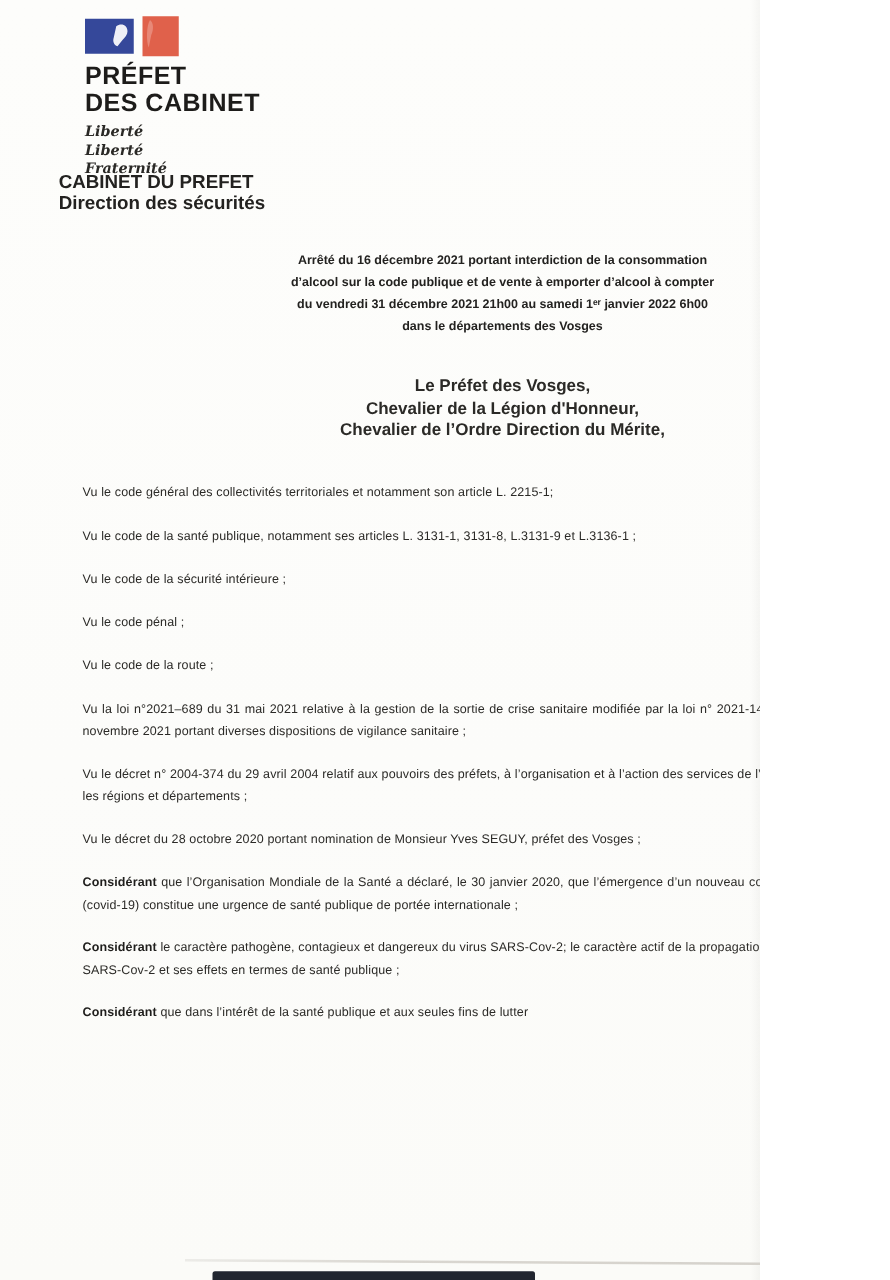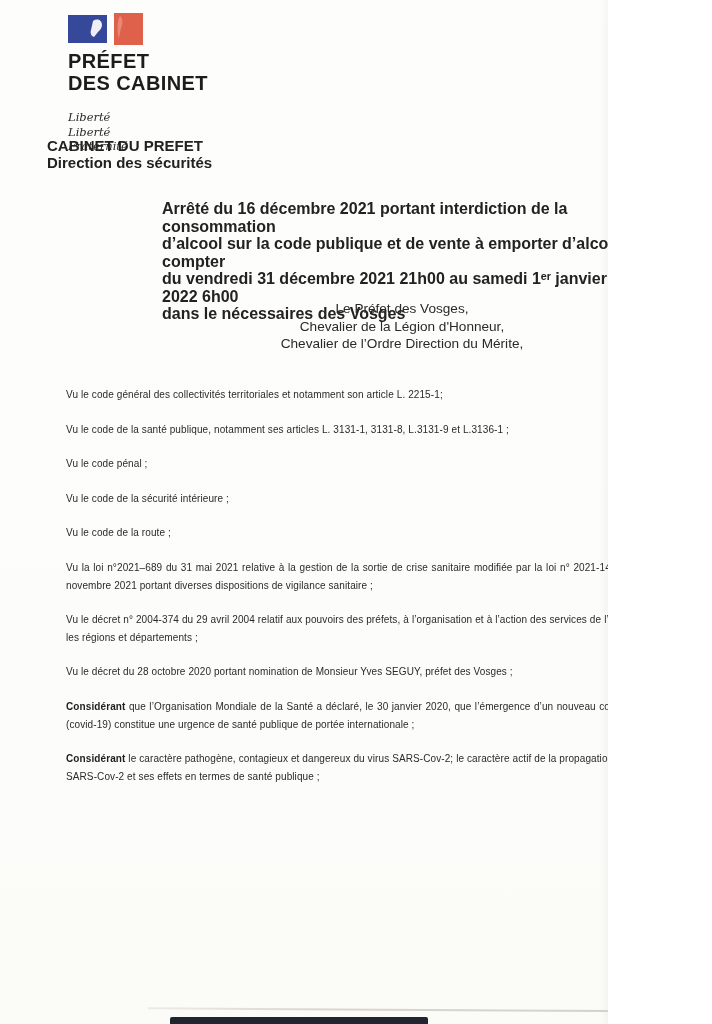--- a/index.html
+++ b/index.html
@@ -16,38 +16,39 @@
     color: #2e2d2a;
   }
   
   .logo-block { position: absolute; top: 12px; left: 68px; }
   .flag { display: block; margin-bottom: 4px; }
   .logo-title {
     font-weight: bold; color: #1d1c1a;
     font-size: 20px; line-height: 22px; letter-spacing: 0.4px;
   }
   .motto {
-    margin-top: 16px;
+    margin-top: 4px;
     font-family: "DejaVu Serif", serif;
-    font-style: italic; font-weight: normal;
+    font-style: italic; font-weight: bold;
     font-size: 11.5px; line-height: 14.5px; color: #2a2926;
   }
   .service {
     position: absolute; top: 138px; left: 47px;
     font-weight: bold; font-size: 15px; line-height: 16.5px; color: #232220;
   }
   
   .title-block {
     position: absolute; top: 200px; left: 162px; width: 480px;
-    font-weight: bold; font-size: 16px; line-height: 17.5px; color: #232220;
+    text-align: center;
+    font-weight: bold; font-size: 10px; line-height: 17.5px; color: #232220;
   }
   .salutation-block {
     position: absolute; top: 300px; left: 162px; width: 480px;
     text-align: center;
-    font-size: 13.6px; line-height: 17.5px; color: #2b2a27;
+    font-size: 13.6px; line-height: 17.5px; color: #2b2a27; font-weight: bold;
   }
   
   .body-text {
     position: absolute; top: 386px; left: 66px; width: 586px;
     font-size: 10px; line-height: 17.6px; letter-spacing: 0.1px;
     color: #2b2a27;
   }
   .body-text p { margin: 0 0 17px 0; text-align: justify; }
   .body-text p strong { color: #1f1e1c; }
   
@@ -89,39 +90,40 @@
 
   <div class="service">
     <div>CABINET DU PREFET</div>
     <div>Direction des sécurités</div>
   </div>
 
   <div class="title-block">
     <div>Arrêté du 16 décembre 2021 portant interdiction de la consommation</div>
     <div>d’alcool sur la code publique et de vente à emporter d’alcool à compter</div>
     <div>du vendredi 31 décembre 2021 21h00 au samedi 1ᵉʳ janvier 2022 6h00</div>
-    <div>dans le nécessaires des Vosges</div>
+    <div>dans le départements des Vosges</div>
   </div>
 
   <div class="salutation-block">
     <div>Le Préfet des Vosges,</div>
     <div>Chevalier de la Légion d'Honneur,</div>
     <div>Chevalier de l’Ordre Direction du Mérite,</div>
   </div>
 
   <div class="body-text">
     <p><strong></strong><span>Vu le code général des collectivités territoriales et notamment son article L. 2215-1;</span></p>
     <p><strong></strong><span>Vu le code de la santé publique, notamment ses articles L. 3131-1, 3131-8, L.3131-9 et L.3136-1 ;</span></p>
+    <p><strong></strong><span>Vu le code de la sécurité intérieure ;</span></p>
     <p><strong></strong><span>Vu le code pénal ;</span></p>
-    <p><strong></strong><span>Vu le code de la sécurité intérieure ;</span></p>
     <p><strong></strong><span>Vu le code de la route ;</span></p>
     <p><strong></strong><span>Vu la loi n°2021–689 du 31 mai 2021 relative à la gestion de la sortie de crise sanitaire modifiée par la loi n° 2021-1465 du 10 novembre 2021 portant diverses dispositions de vigilance sanitaire ;</span></p>
     <p><strong></strong><span>Vu le décret n° 2004-374 du 29 avril 2004 relatif aux pouvoirs des préfets, à l’organisation et à l’action des services de l’État dans les régions et départements ;</span></p>
     <p><strong></strong><span>Vu le décret du 28 octobre 2020 portant nomination de Monsieur Yves SEGUY, préfet des Vosges ;</span></p>
     <p><strong>Considérant </strong><span>que l’Organisation Mondiale de la Santé a déclaré, le 30 janvier 2020, que l’émergence d’un nouveau coronavirus (covid-19) constitue une urgence de santé publique de portée internationale ;</span></p>
     <p><strong>Considérant </strong><span>le caractère pathogène, contagieux et dangereux du virus SARS-Cov-2; le caractère actif de la propagation du virus SARS-Cov-2 et ses effets en termes de santé publique ;</span></p>
+    <p><strong>Considérant </strong><span>que dans l’intérêt de la santé publique et aux seules fins de lutter</span></p>
   </div>
 
   <div class="edge-shadow"></div>
   <div class="scan-line"></div>
   <div class="bottom-bar"></div>
 
 </div>
 
 </body></html>

